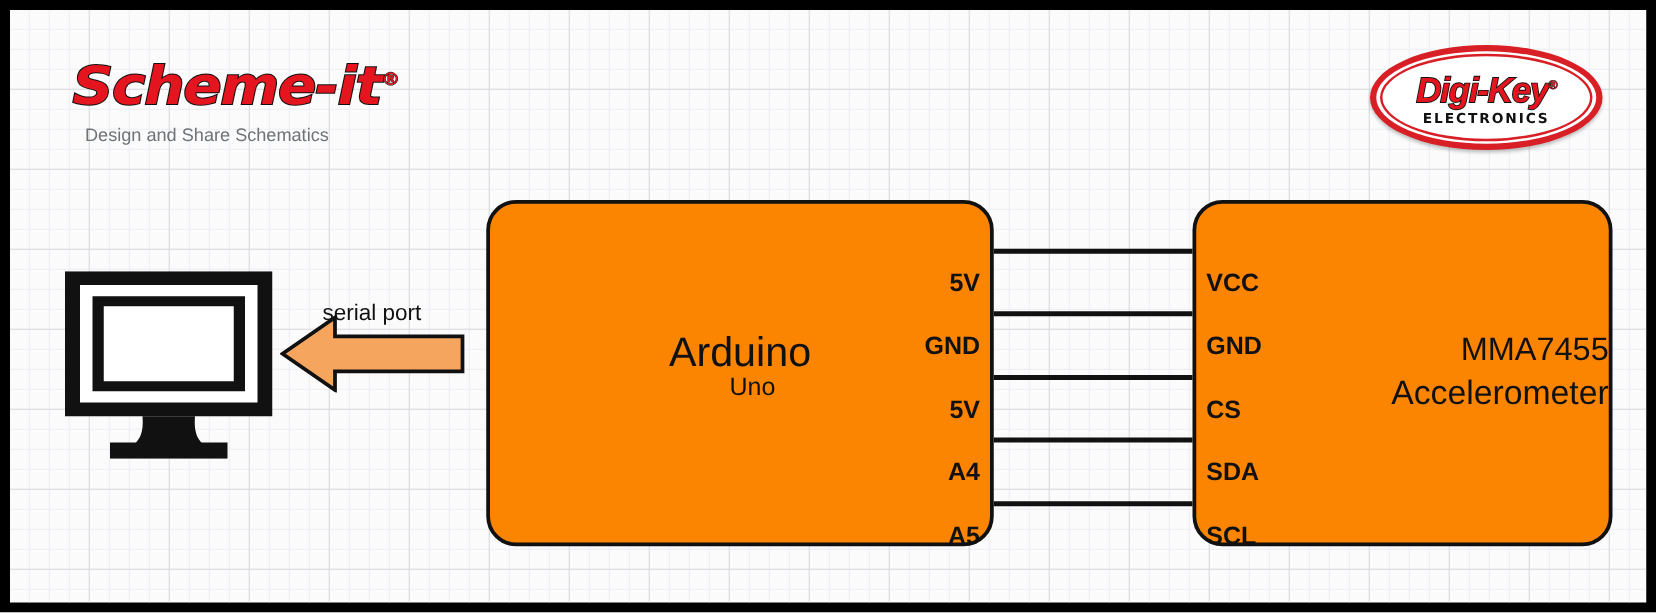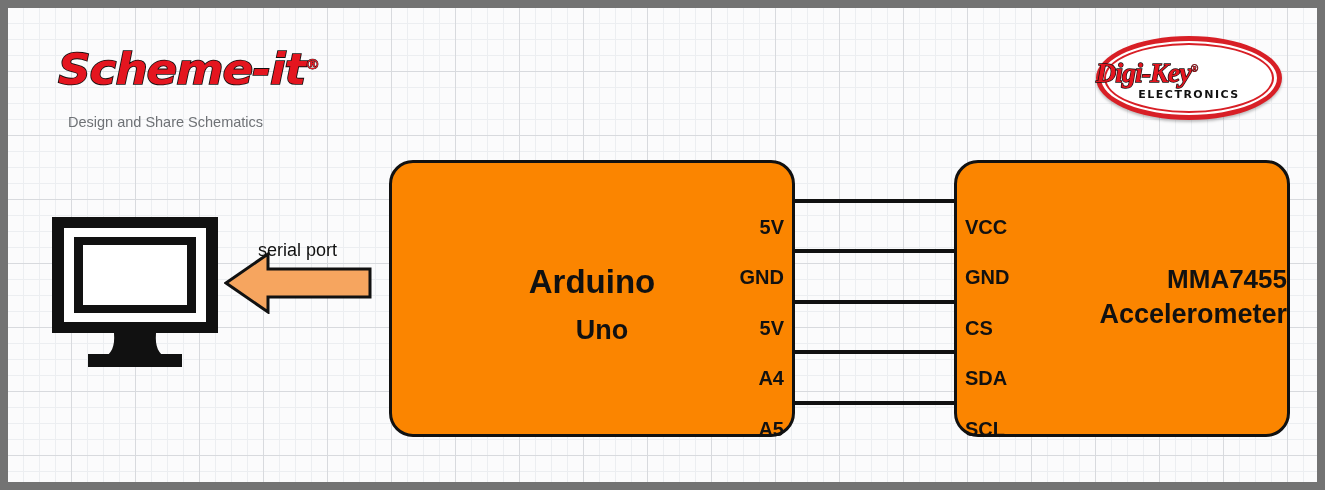--- a/index.html
+++ b/index.html
@@ -2,21 +2,21 @@
 <html><head>
 <meta charset="utf-8">
 <style>
   html,body{margin:0;padding:0;background:#fff;}
   body{font-family:"Liberation Sans",sans-serif;}
 
   #canvas{
     position:relative;
     width:1325px;height:490px;
     box-sizing:border-box;
-    border:8px solid #737373;
+    border:8px solid #000000;
     background-color:#fbfbfc;
     overflow:hidden;
   }
   
   #grid{
     position:absolute;inset:0;
     background-image:
       linear-gradient(to right, #d8dade 1px, transparent 1px),
       linear-gradient(to bottom, #d8dade 1px, transparent 1px),
       linear-gradient(to right, #eceef1 1px, transparent 1px),
@@ -37,43 +37,43 @@
     letter-spacing:-1px;
     transform:scaleX(1.08);transform-origin:left center;
     -webkit-text-stroke:1.6px #111;
     paint-order:stroke fill;
     white-space:nowrap;
   }
   #schemeit .reg{
     font-size:14px;vertical-align:super;-webkit-text-stroke:0.7px #111;
   }
   #schemeit .tagline{
-    margin-top:22px;margin-left:10px;
+    margin-top:10px;margin-left:10px;
     font-size:14.5px;color:#6f7276;
     white-space:nowrap;
   }
 
   
   #digikey{left:1088px;top:28px;width:186px;height:84px;}
   #digikey .ellipse-outer{
     position:absolute;inset:0;
     border:5px solid #d81f26;
     border-radius:50%;
     background:#ffffff;
     box-shadow:0 2px 3px rgba(0,0,0,.25);
   }
   #digikey .ellipse-inner{
     position:absolute;left:8px;top:7px;right:8px;bottom:7px;
     border:2px solid #d81f26;
     border-radius:50%;
   }
   #digikey .dk-word{
     position:absolute;left:0;right:0;top:19px;
-    text-align:left;
-    font-family:Liberation Serif, serif;
+    text-align:center;
+    font-family:Liberation Sans, sans-serif;
     font-weight:bold;font-style:italic;
     font-size:28px;line-height:28px;
     color:#e4151f;
     -webkit-text-stroke:1.4px #111;
     paint-order:stroke fill;
     letter-spacing:-1px;
     white-space:nowrap;
   }
   #digikey .dk-reg{font-size:10px;vertical-align:super;-webkit-text-stroke:.6px #111;}
   #digikey .dk-sub{
@@ -103,24 +103,24 @@
     background:#fb8500;
     border:3px solid #111;
     border-radius:24px;
   }
   #arduino-block{left:381px;top:152px;width:406px;height:277px;}
   #mma-block{left:946px;top:152px;width:336px;height:277px;}
 
   .blk-title{
     position:absolute;left:0;right:0;
     text-align:center;color:#111;
-    font-weight:bold;white-space:nowrap;
+    font-weight:normal;white-space:nowrap;
   }
   #arduino-block .t1{top:102px;font-size:33px;line-height:34px;}
-  #arduino-block .t2{top:152px;font-size:27px;line-height:30px;margin-left:20px;}
+  #arduino-block .t2{top:132px;font-size:20px;line-height:30px;margin-left:20px;}
   #mma-block .t1{top:100px;font-size:26px;line-height:32px;text-align:right;}
   #mma-block .t2{top:136px;font-size:27px;line-height:30px;text-align:right;}
 
   
   .pin{
     position:absolute;
     font-size:20px;font-weight:bold;color:#111;
     line-height:20px;white-space:nowrap;margin-top:24px;
   }
   .pin.right{right:8px;text-align:right;}

